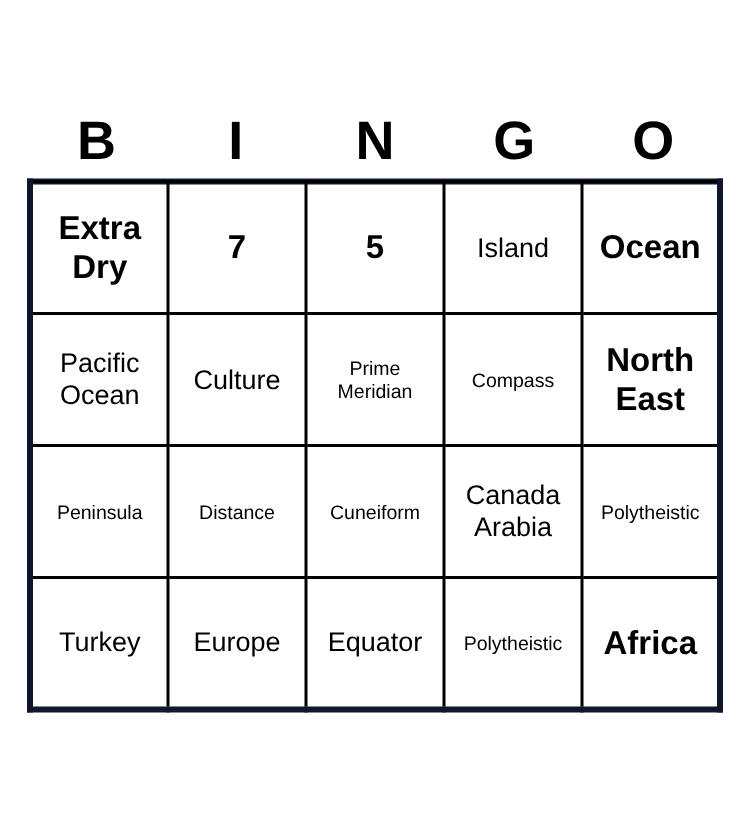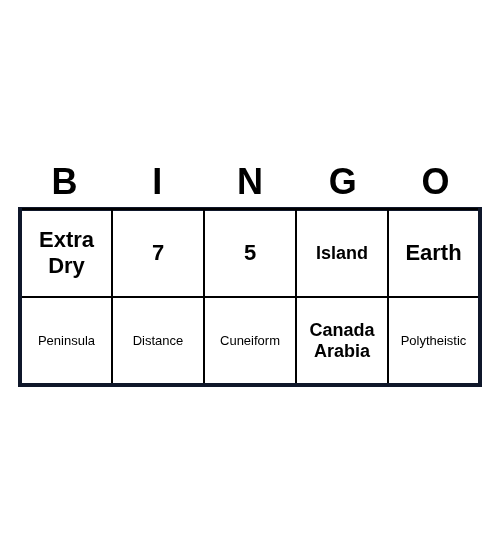--- a/index.html
+++ b/index.html
@@ -37,21 +37,21 @@
       height: 88px;
       padding: 4px;
       color: #000;
     }
     .cell-large {
       font-size: 22px;
       font-weight: bold;
     }
     .cell-medium {
       font-size: 18px;
-      font-weight: bold;
+      font-weight: normal;
     }
     .cell-small {
       font-size: 13px;
     }
   </style>
 </head>
 <body>
 
 <div style="display:flex; flex-direction:column; align-items:center;">
   <div class="bingo-header">
@@ -65,24 +65,38 @@
     <thead>
       <tr>
       </tr>
     </thead>
     <tbody id="grid-body">
     <tr>
           <td class="cell-large">Extra Dry</td>
           <td class="cell-large">7</td>
           <td class="cell-large">5</td>
           <td class="cell-medium">Island</td>
-          <td class="cell-large">Earth</td>
+          <td class="cell-large">Ocean</td>
+        </tr>
+        <tr>
+          <td class="cell-medium">Pacific Ocean</td>
+          <td class="cell-medium">Culture</td>
+          <td class="cell-small">Prime Meridian</td>
+          <td class="cell-small">Compass</td>
+          <td class="cell-large">North East</td>
         </tr>
         <tr>
           <td class="cell-small">Peninsula</td>
           <td class="cell-small">Distance</td>
           <td class="cell-small">Cuneiform</td>
           <td class="cell-medium">Canada Arabia</td>
           <td class="cell-small">Polytheistic</td>
         </tr>
+        <tr>
+          <td class="cell-medium">Turkey</td>
+          <td class="cell-medium">Europe</td>
+          <td class="cell-medium">Equator</td>
+          <td class="cell-small">Polytheistic</td>
+          <td class="cell-large">Africa</td>
+        </tr>
       </tbody>
   </table>
 </div>
 
 </body></html>

